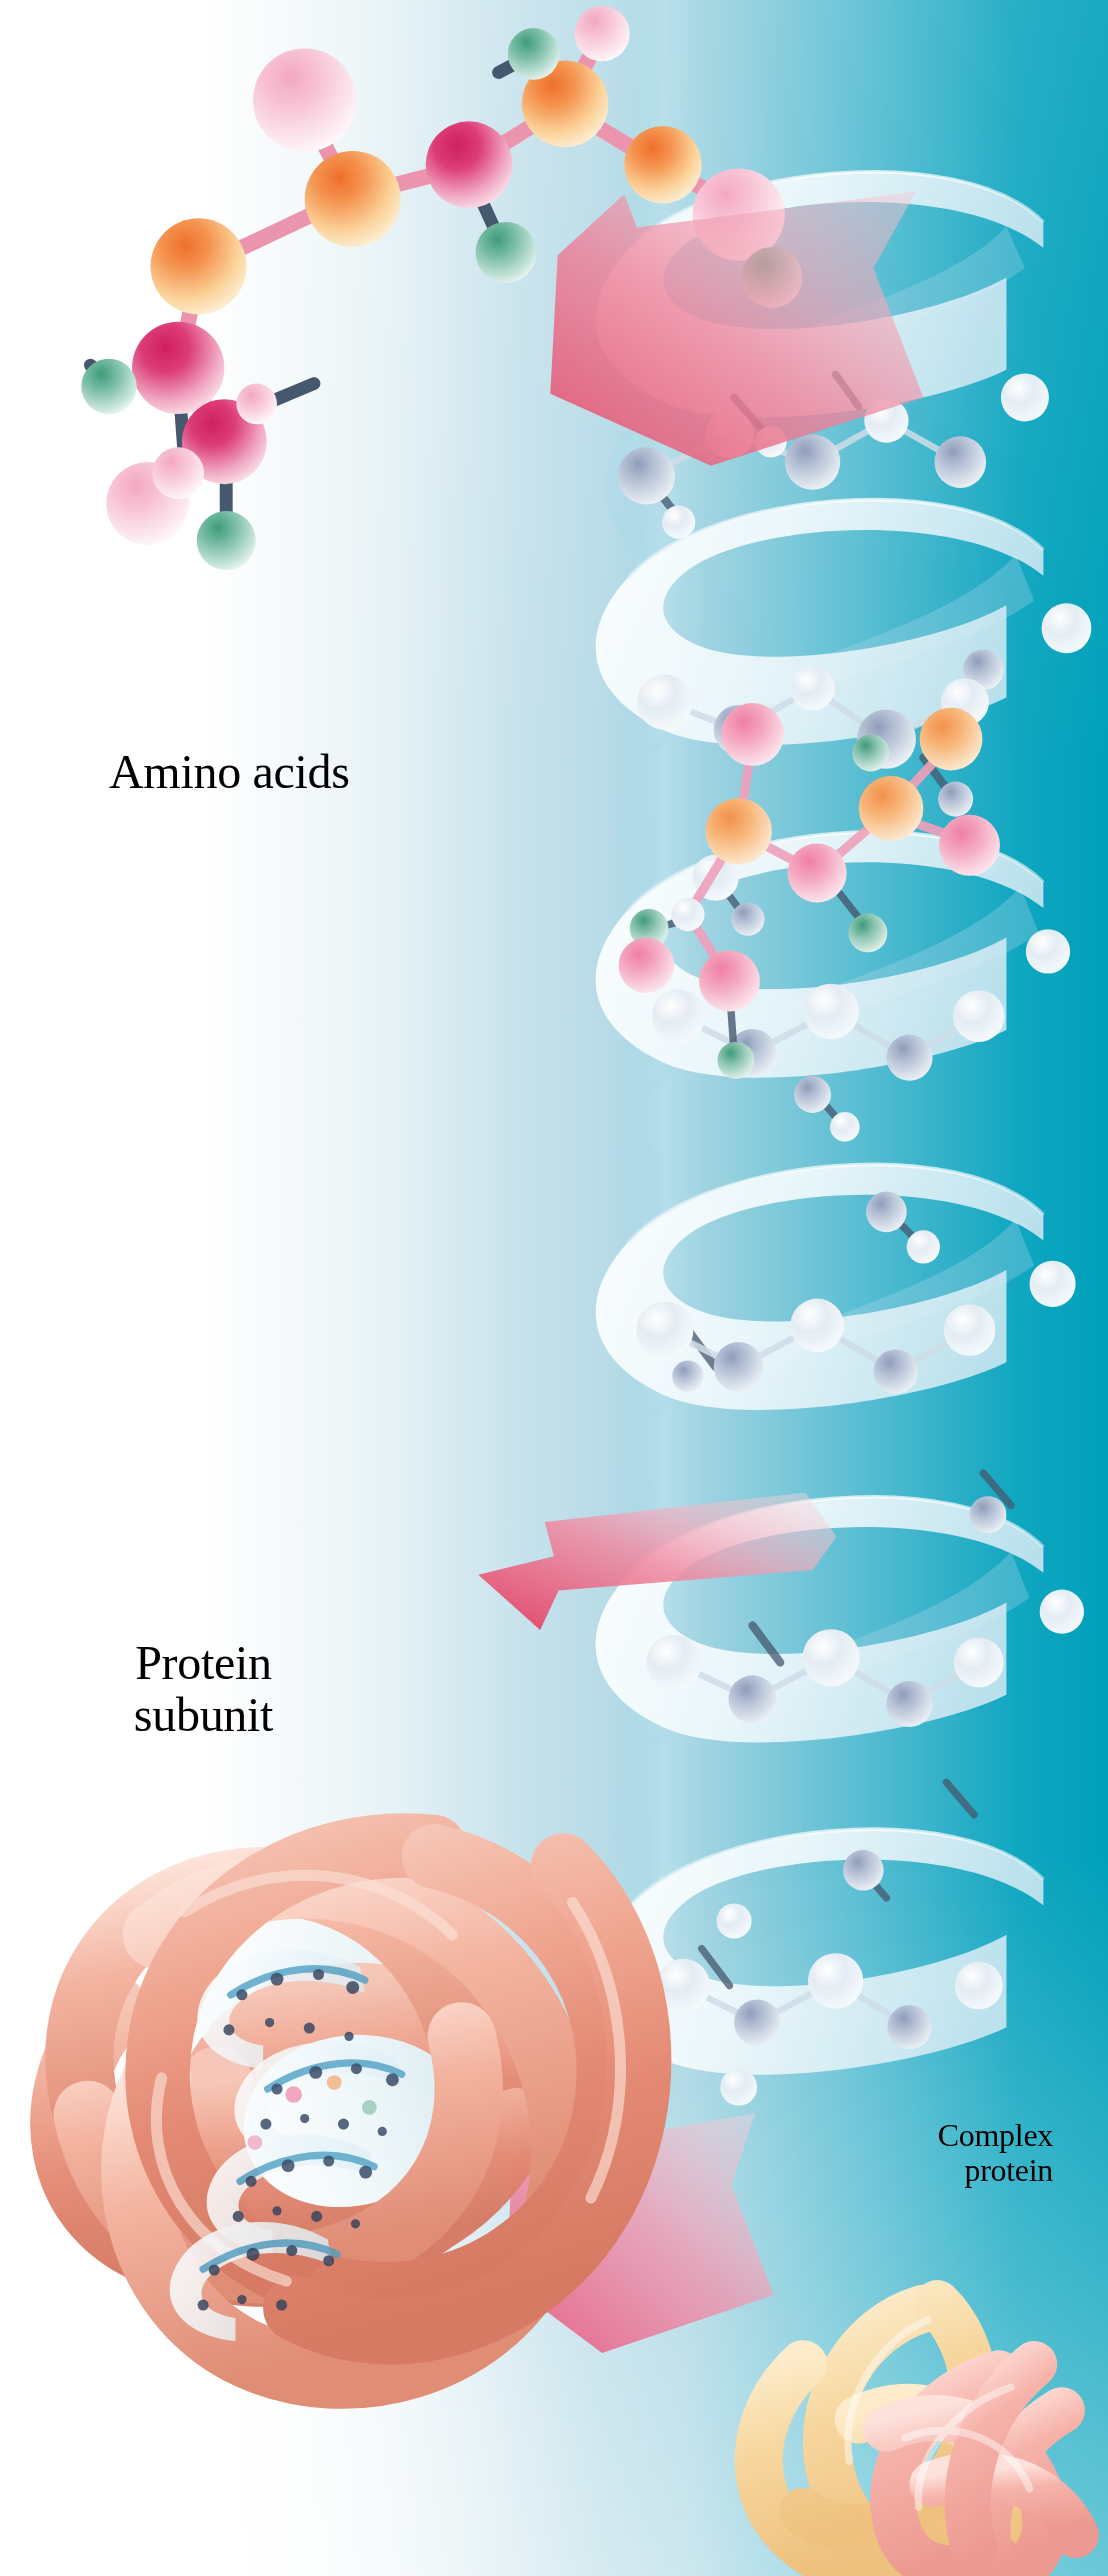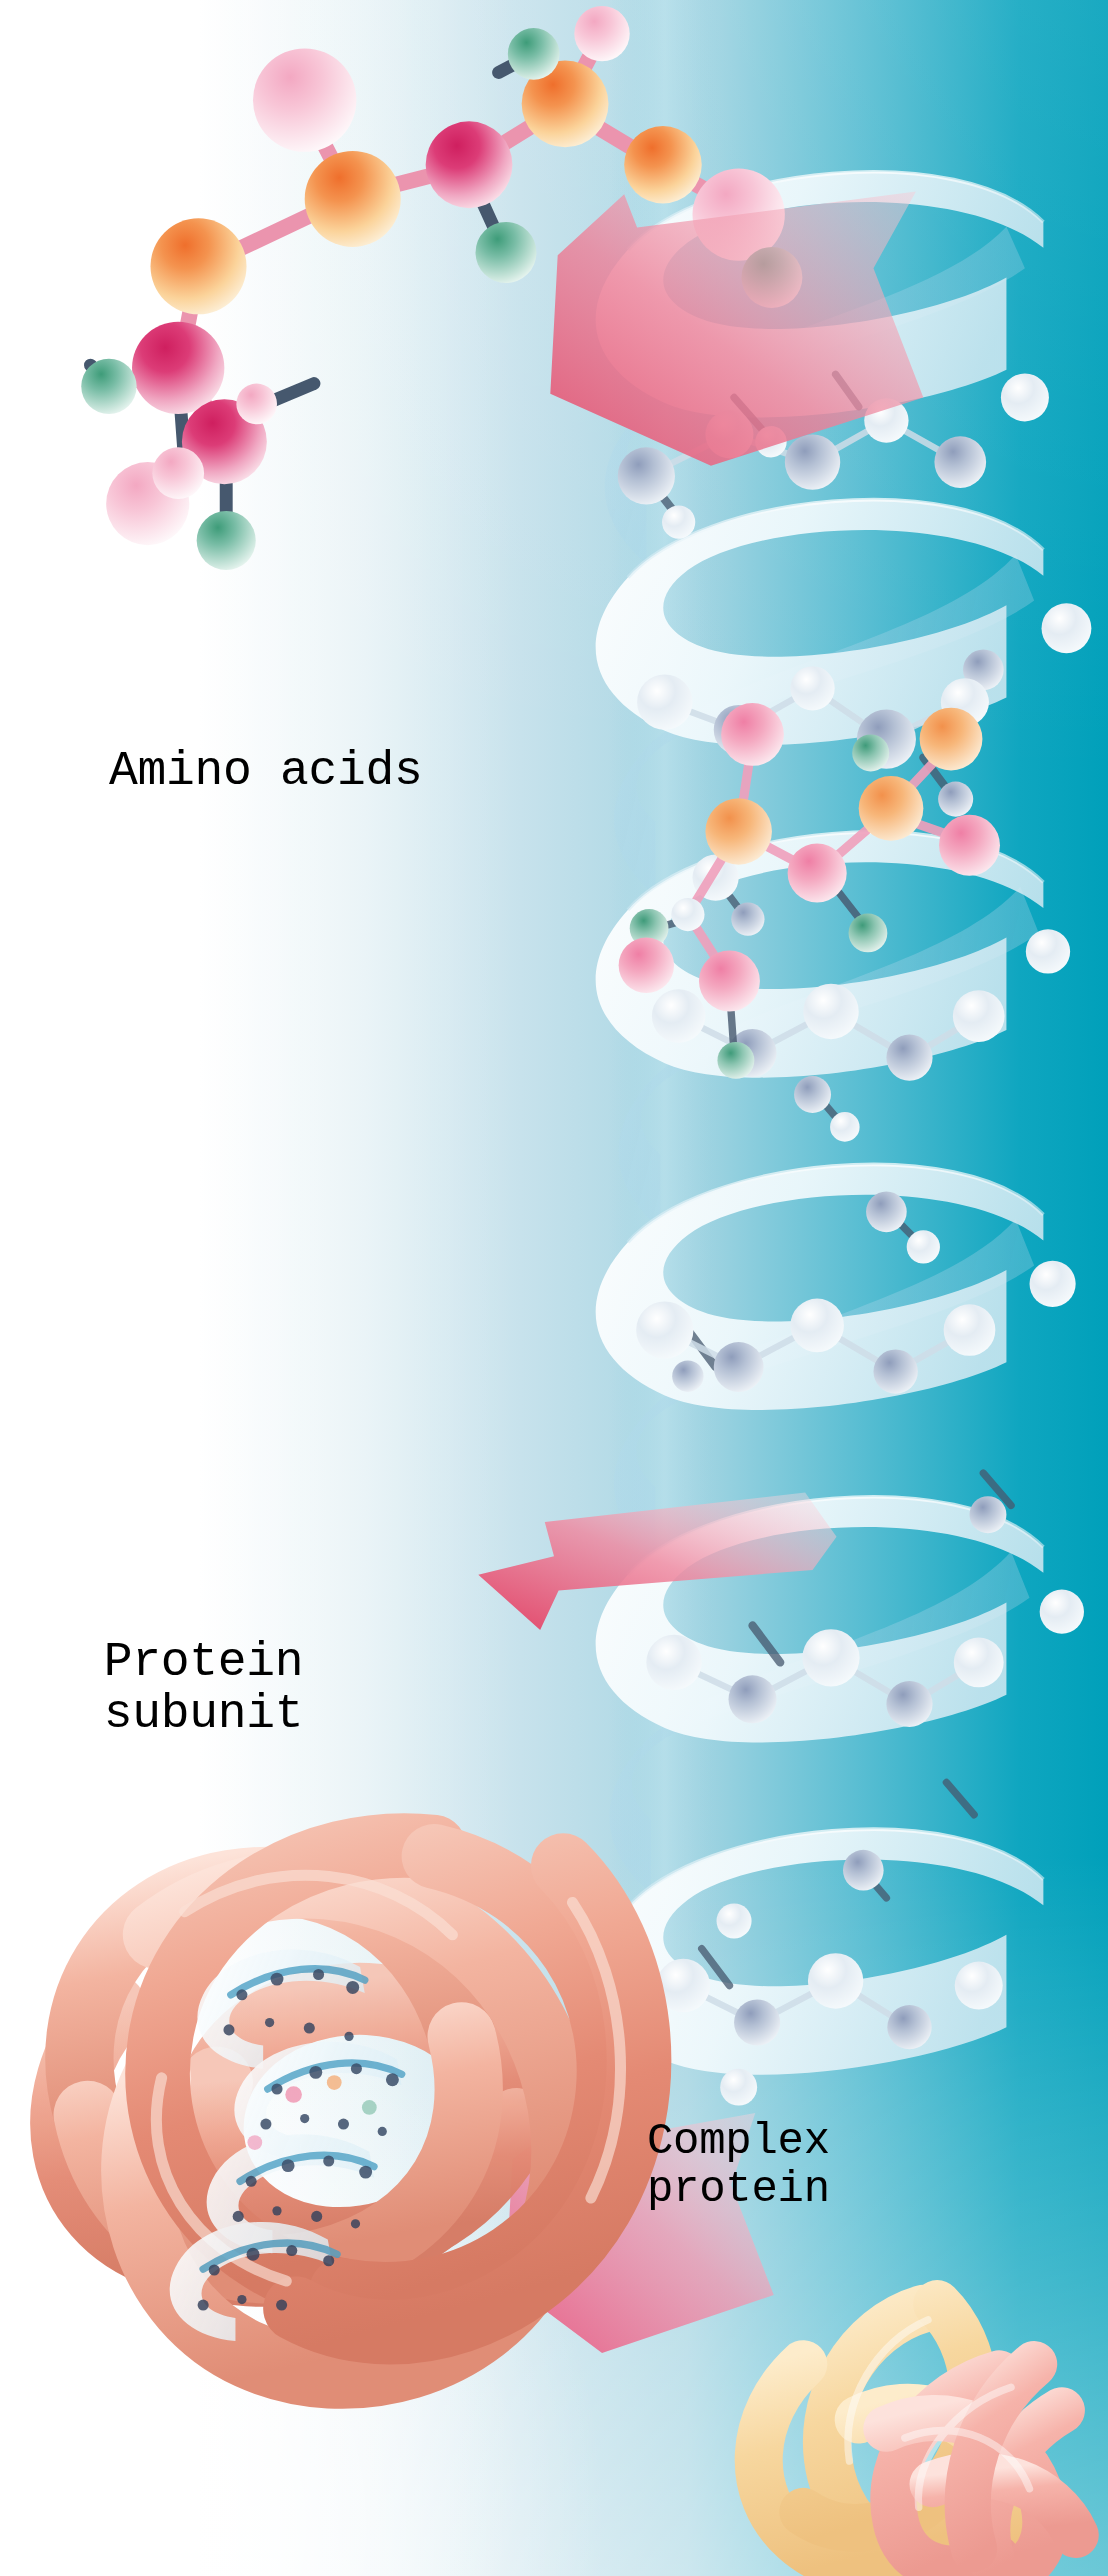--- a/index.html
+++ b/index.html
@@ -19,21 +19,21 @@
   #figure svg.layer {
     position: absolute;
     top: 0; left: 0;
     width: 1108px;
     height: 2576px;
     display: block;
   }
   .label {
     position: absolute;
     color: #000000;
-    font-family: Liberation Mono, monospace;
+    font-family: Liberation Serif, serif;
     font-weight: 400;
     line-height: 1.08;
     white-space: pre-line;
     letter-spacing: -0.3px;
   }
   #label-amino-acids {
     left: 109px;
     top: 746px;
     font-size: 48px;
     text-align: left;
@@ -41,22 +41,22 @@
   #label-protein-subunit {
     left: 79px;
     top: 1637px;
     font-size: 48px;
     text-align: center;
     width: 249px;
   }
   #label-complex-protein {
     left: 647px;
     top: 2118px;
-    font-size: 44px;
-    text-align: left;
+    font-size: 32px;
+    text-align: right;
     width: 406px;
   }
 </style>
 </head>
 <body>
 
 <div id="figure">
 
   <svg class="layer" viewBox="0 0 1200 2789" preserveAspectRatio="none">
     <defs>

